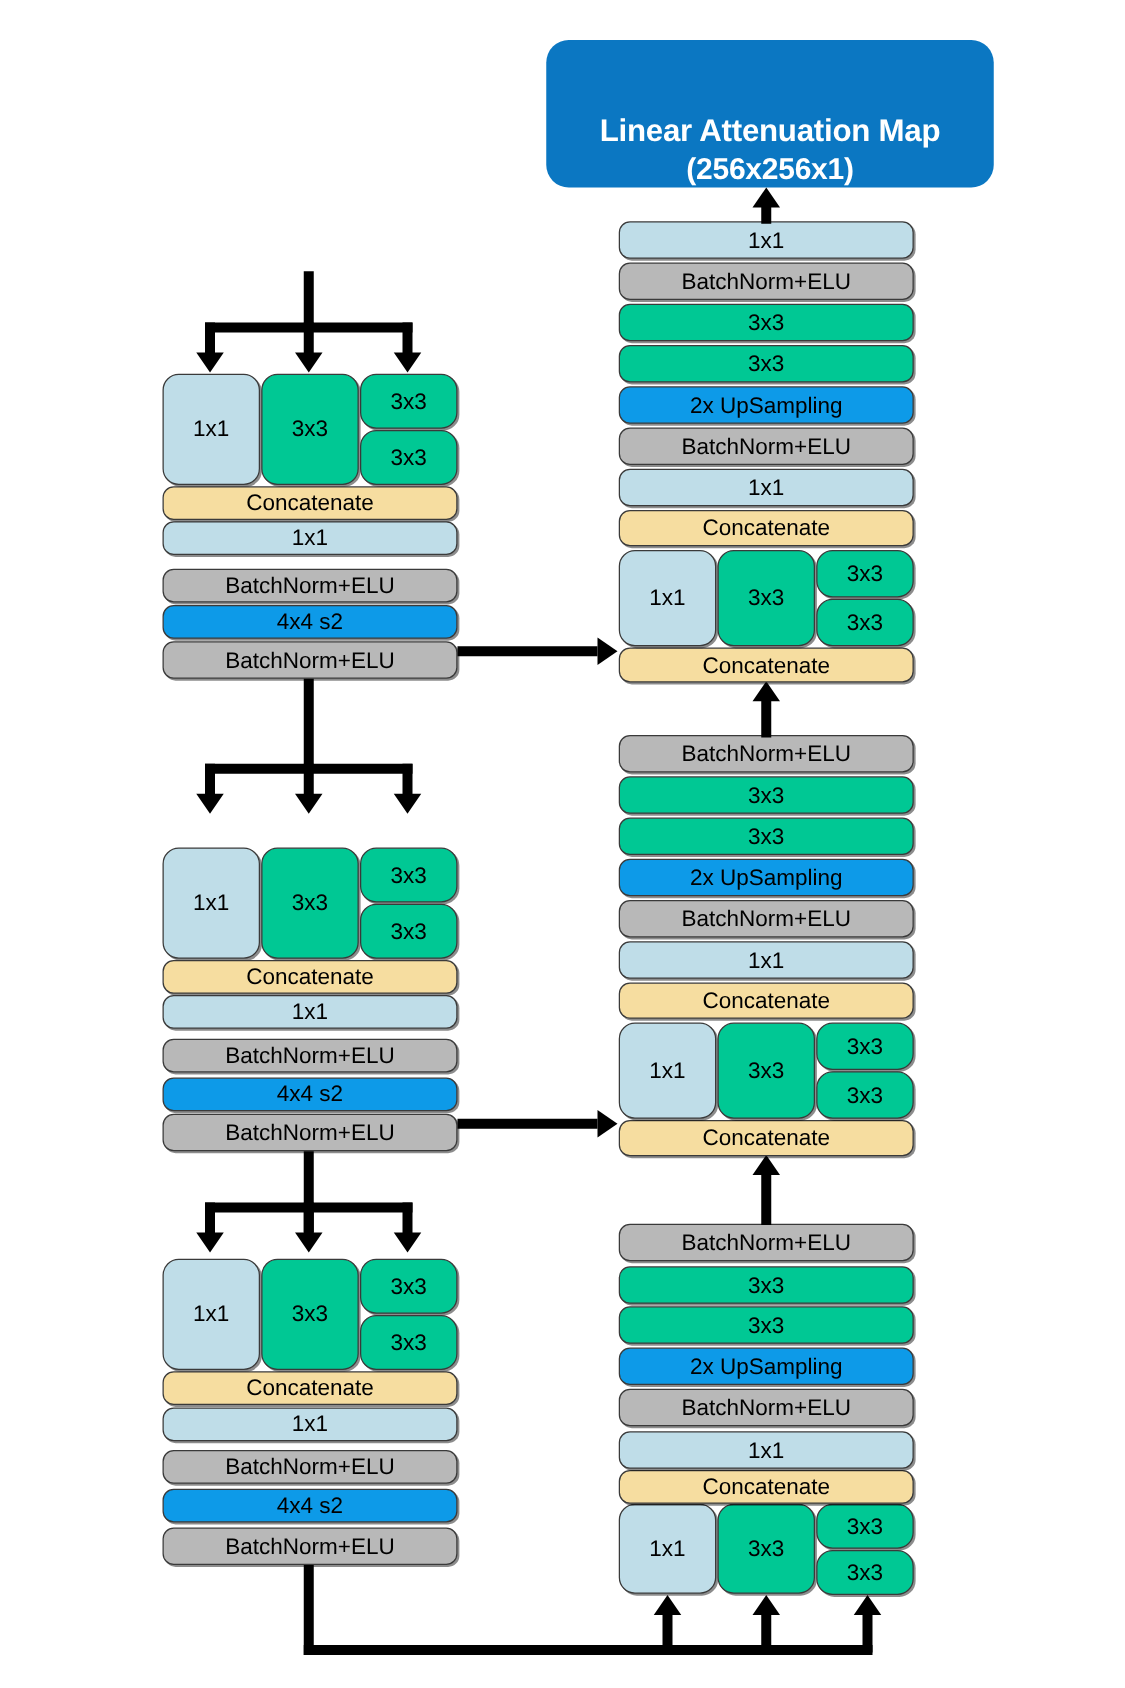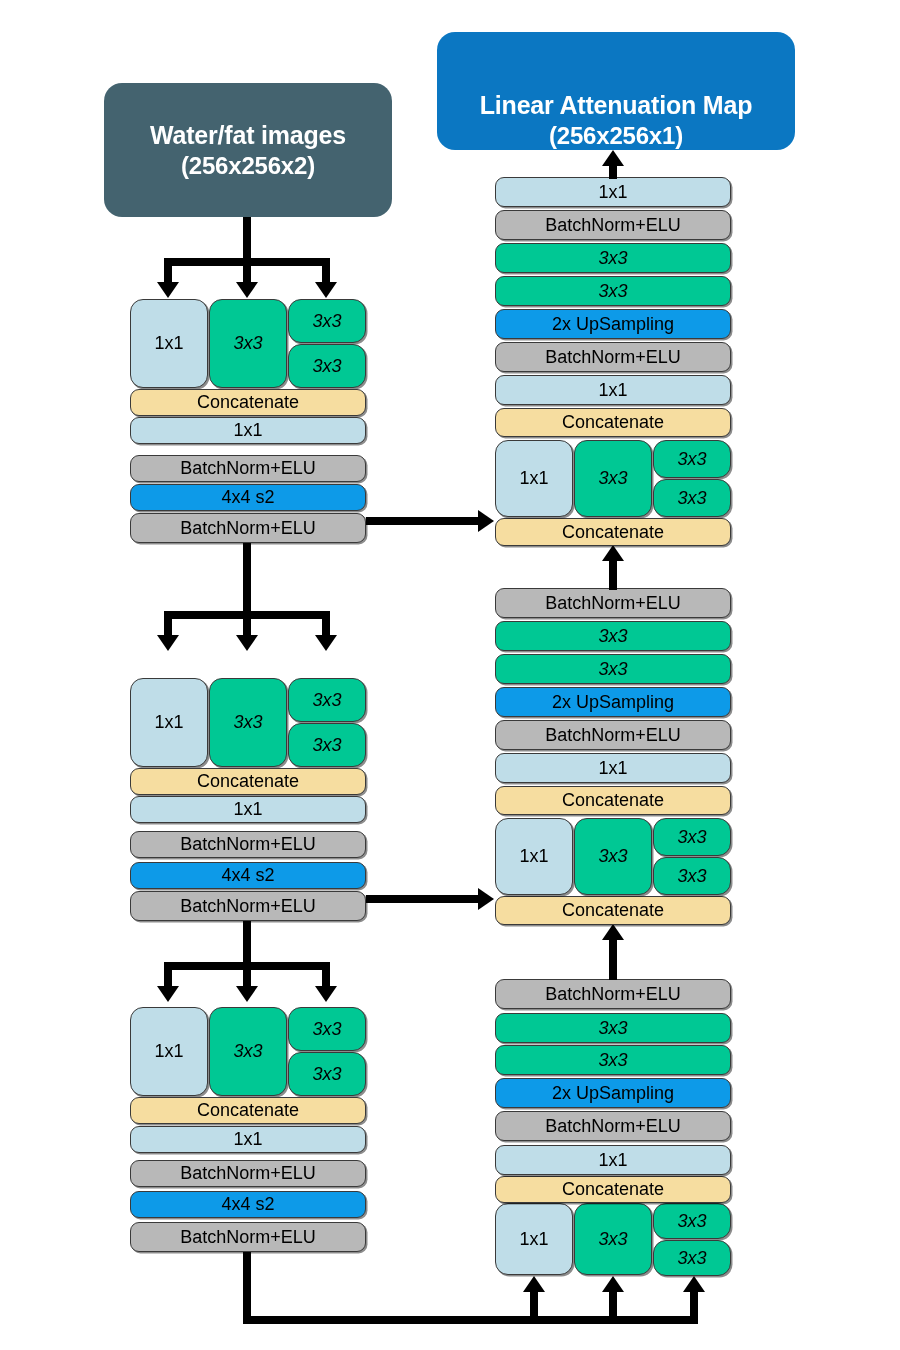--- a/index.html
+++ b/index.html
@@ -53,21 +53,21 @@
     box-sizing: border-box;
     display: flex;
     align-items: center;
     justify-content: center;
     font-size: 18px;
     color: #000000;
     white-space: nowrap;
     box-shadow: 1.5px 1.5px 0 rgba(0,0,0,0.45);
   }
   .c-pale   { background: #bfdde8; }   
-  .c-green  { background: #00c894; font-style: italic; }   
+  .c-green  { background: #00c894; }   
   .c-gray   { background: #b8b8b8; }   
   .c-blue   { background: #0d9ae8; }   
   .c-tan    { background: #f6dda0; }   
 
   .inception-cell {
     position: absolute;
     border: 1.6px solid #3a3a3a;
     border-radius: 13px;
     box-sizing: border-box;
     display: flex;
@@ -103,24 +103,20 @@
     border-top: 11px solid transparent;
     border-bottom: 11px solid transparent;
     border-left: 16px solid #000000;
   }
 </style>
 </head>
 <body>
 
 <div id="canvas">
 
-  <div class="endbox" id="input-box">
-    <div class="t1">Water/fat images</div>
-    <div class="t2">(256x256x2)</div>
-  </div>
 
   <div class="endbox" id="output-box">
     <div class="t1">Linear Attenuation Map</div>
     <div class="t2">(256x256x1)</div>
   </div>
 
   <div class="line" style="left:243px; top:217px; width:8px; height:45px;"></div>
   <div class="line" style="left:164px; top:258px; width:166px; height:8px;"></div>
   <div class="line" style="left:164px; top:258px; width:8px; height:26px;"></div>
   <div class="line" style="left:243px; top:258px; width:8px; height:26px;"></div>

